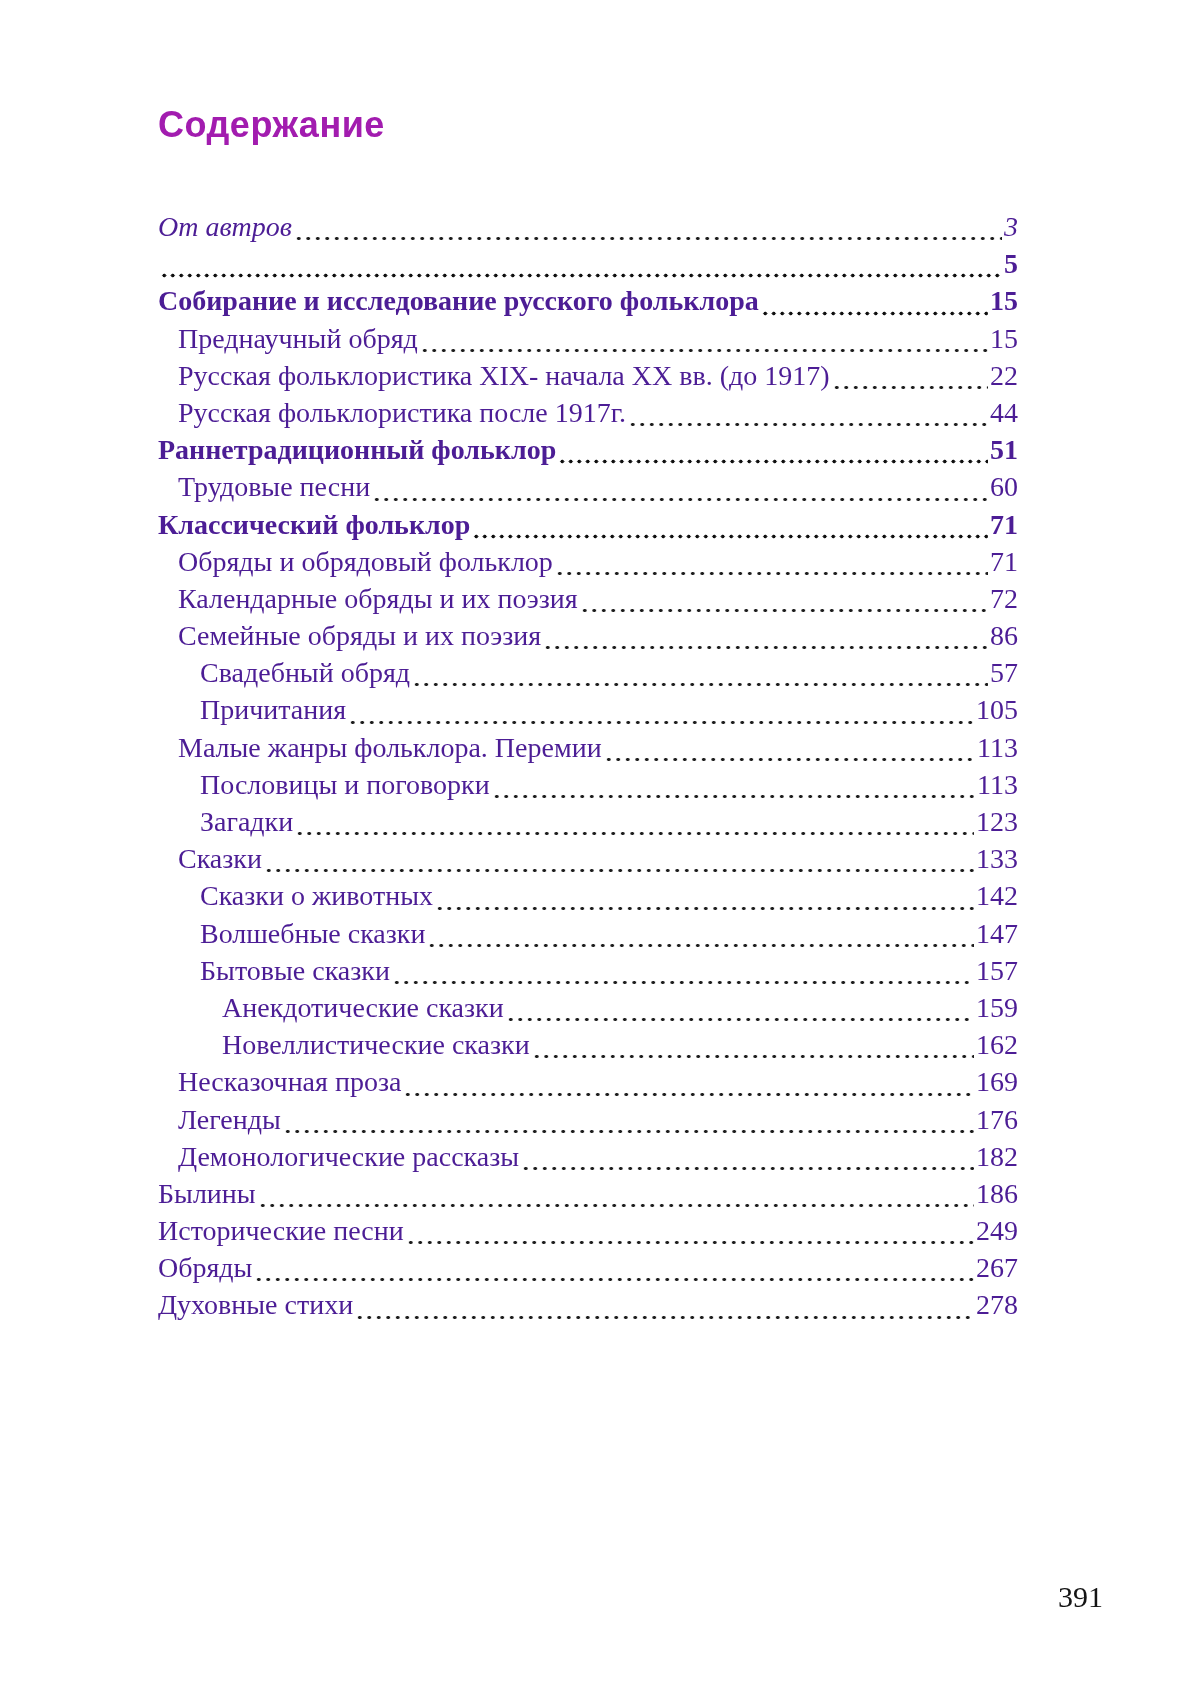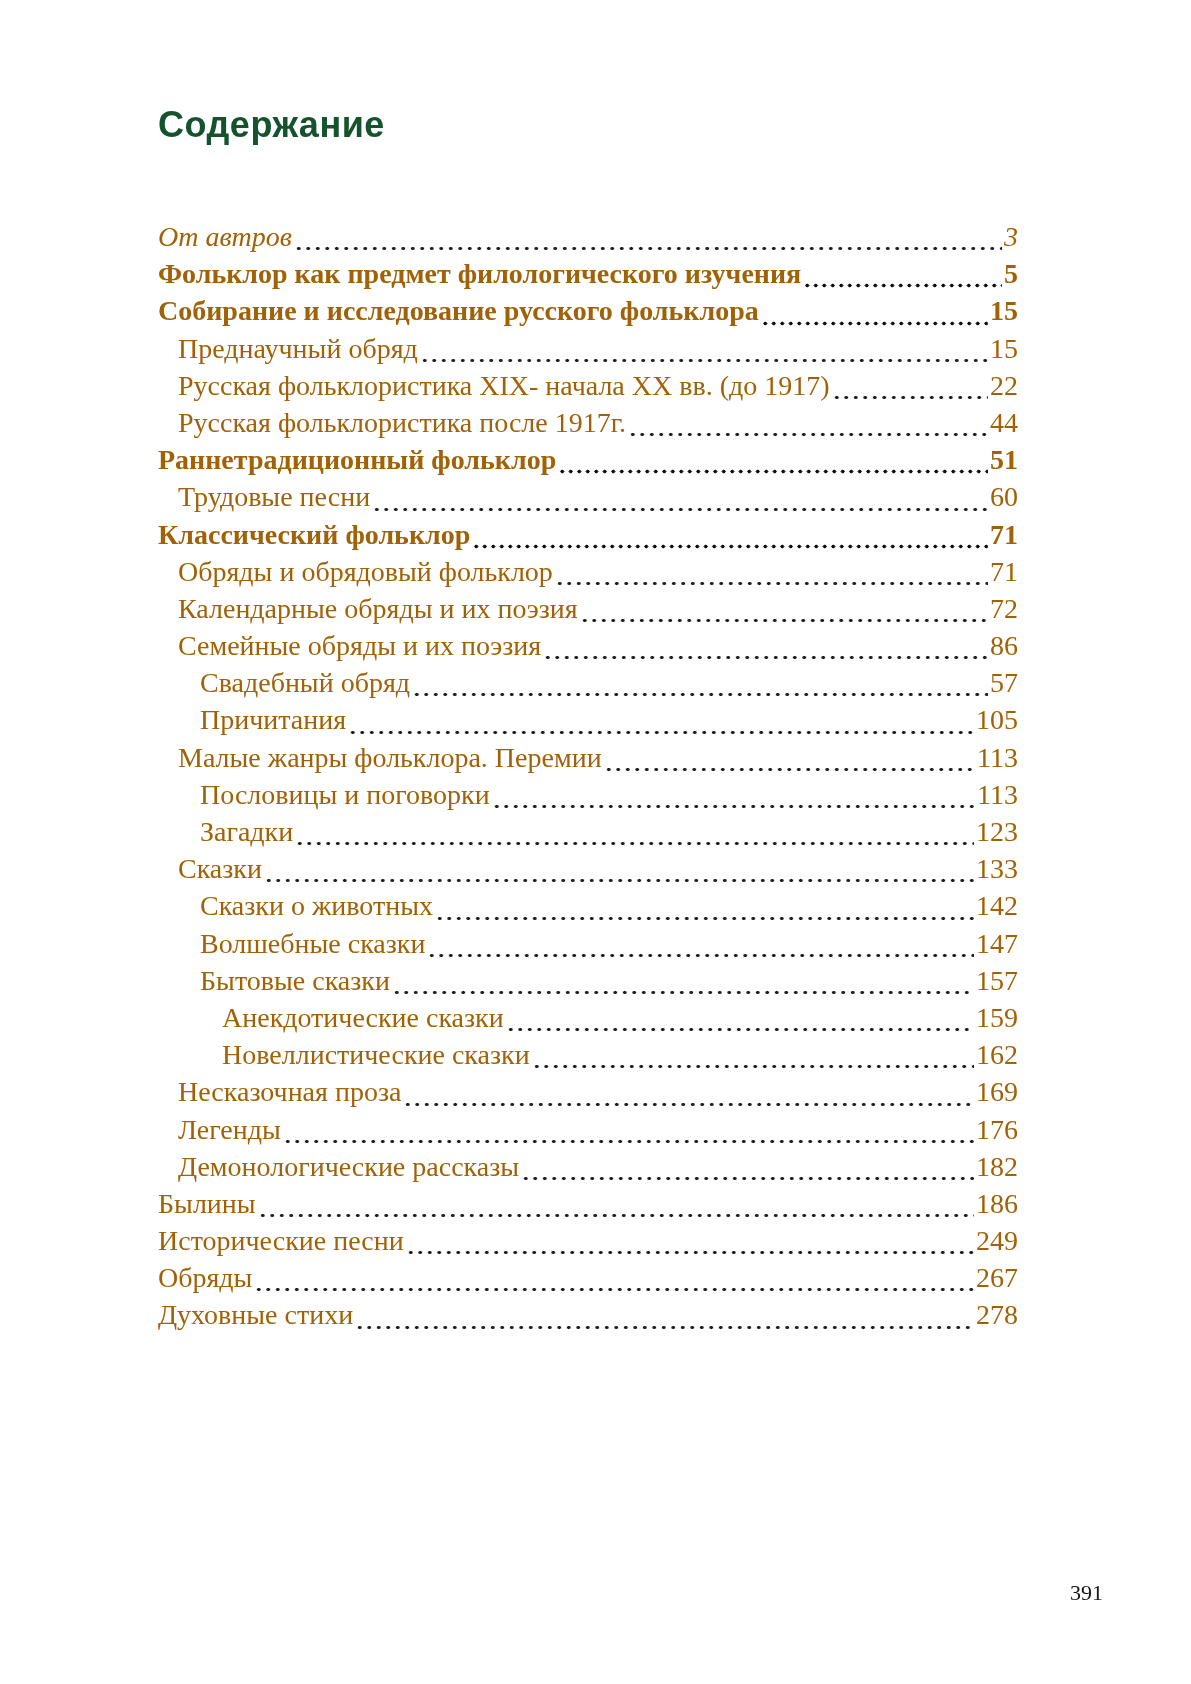--- a/index.html
+++ b/index.html
@@ -17,31 +17,31 @@
   }
   .page-title {
     position: absolute;
     left: 158px;
     top: 104px;
     margin: 0;
     font-family: "Liberation Sans", sans-serif;
     font-weight: bold;
     font-size: 36px;
     letter-spacing: 0.5px;
-    color: #14532d;
+    color: #a21caf;
     text-align: right;
   }
   .toc {
     position: absolute;
     left: 158px;
-    top: 221px;
+    top: 211px;
     width: 860px;
     font-family: "Liberation Serif", serif;
     font-size: 28px;
-    color: #a16207;
+    color: #4c1d95;
   }
   .toc-row {
     display: flex;
     align-items: baseline;
     height: 37.2px;
     white-space: nowrap;
   }
   .toc-label {
     flex: 0 0 auto;
   }
@@ -67,40 +67,39 @@
   .style-italic { font-style: italic; }
   .indent-0 { padding-left: 0; }
   .indent-1 { padding-left: 20px; }
   .indent-2 { padding-left: 42px; }
   .indent-3 { padding-left: 64px; }
   .page-footer {
     position: absolute;
     top: 1580px;
     right: 88px;
     font-family: "Liberation Serif", serif;
-    font-size: 22px;
+    font-size: 30px;
     color: #141414;
   }
 </style>
 </head>
 <body>
 
 <div class="page">
 
   <h1 class="page-title">Содержание</h1>
 
   <div class="toc">
   <div class="toc-row indent-0 style-italic">
     <span class="toc-label">От автров</span>
     <span class="toc-dots"></span>
     <span class="toc-page">3</span>
   </div>
 
   <div class="toc-row indent-0 style-bold">
-    <span class="toc-label">Фольклор как предмет филологического изучения</span>
     <span class="toc-dots"></span>
     <span class="toc-page">5</span>
   </div>
 
   <div class="toc-row indent-0 style-bold">
     <span class="toc-label">Собирание и исследование русского фольклора</span>
     <span class="toc-dots"></span>
     <span class="toc-page">15</span>
   </div>
 

